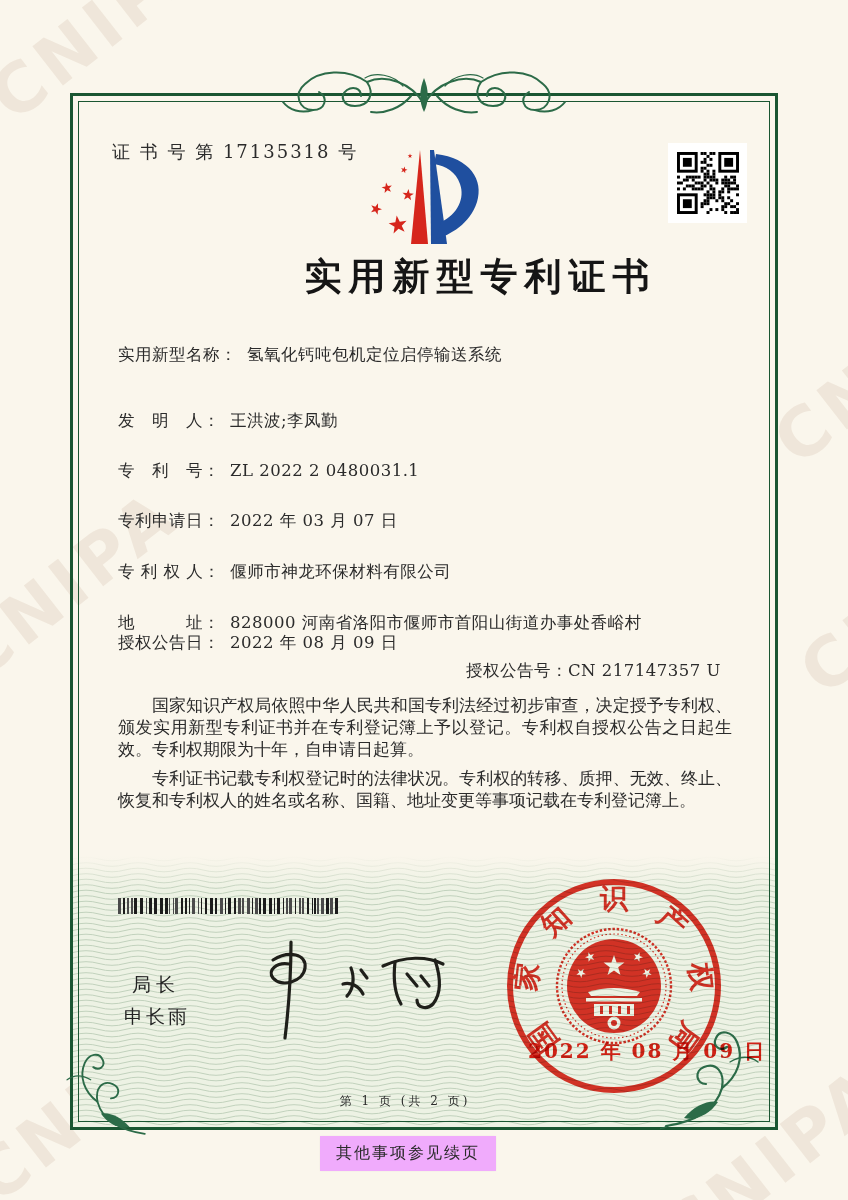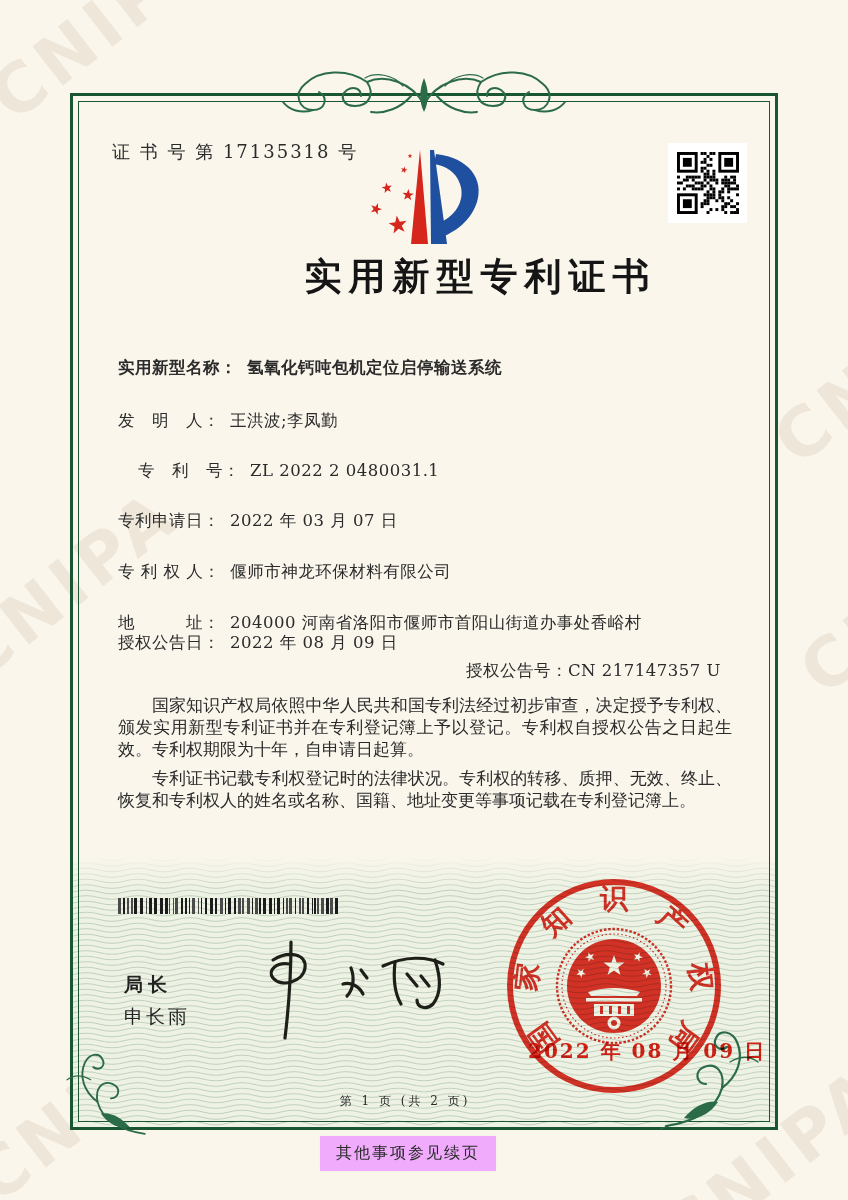--- a/index.html
+++ b/index.html
@@ -305,37 +305,37 @@
         <rect x="10" y="20" width="1" height="1" fill="#000"></rect>
         <rect x="16" y="20" width="1" height="1" fill="#000"></rect>
         <rect x="18" y="20" width="1" height="1" fill="#000"></rect>
         <rect x="19" y="20" width="1" height="1" fill="#000"></rect>
         <rect x="20" y="20" width="1" height="1" fill="#000"></rect>
       </svg>
   </div>
 
   <div class="abs title">实用新型专利证书</div>
 
-  <div class="abs row" style="top:357px;font-weight:bold;">
+  <div class="abs row" style="top:344px;">
     <span class="lab">实用新型名称：</span><span class="val">氢氧化钙吨包机定位启停输送系统</span>
   </div>
   <div class="abs row" style="top:410px;">
     <span class="lab">发　明　人：</span><span class="val">王洪波;李凤勤</span>
   </div>
-  <div class="abs row" style="top:460px;margin-left:20px;">
+  <div class="abs row" style="top:460px;">
     <span class="lab">专　利　号：</span><span class="val">ZL 2022 2 0480031.1</span>
   </div>
   <div class="abs row" style="top:510px;">
     <span class="lab">专利申请日：</span><span class="val">2022 年 03 月 07 日</span>
   </div>
   <div class="abs row" style="top:561px;">
     <span class="lab">专 利 权 人：</span><span class="val">偃师市神龙环保材料有限公司</span>
   </div>
   <div class="abs row" style="top:612px;">
-    <span class="lab">地　　　址：</span><span class="val">204000 河南省洛阳市偃师市首阳山街道办事处香峪村</span>
+    <span class="lab">地　　　址：</span><span class="val">828000 河南省洛阳市偃师市首阳山街道办事处香峪村</span>
   </div>
   <div class="abs row" style="top:632px;">
     <span class="lab">授权公告日：</span><span class="val">2022 年 08 月 09 日</span>
   </div>
   <div class="abs row2" style="top:660px;">
     <span class="lab">授权公告号：</span><span class="val">CN 217147357 U</span>
   </div>
 
   <div class="abs paras">
     <p>国家知识产权局依照中华人民共和国专利法经过初步审查，决定授予专利权、颁发实用新型专利证书并在专利登记簿上予以登记。专利权自授权公告之日起生效。专利权期限为十年，自申请日起算。</p>
@@ -389,21 +389,21 @@
       <rect x="189" y="0" width="2" height="16" fill="#1c1c1c"></rect>
       <rect x="194" y="0" width="1" height="16" fill="#1c1c1c"></rect>
       <rect x="196" y="0" width="2" height="16" fill="#1c1c1c"></rect>
       <rect x="199" y="0" width="2" height="16" fill="#4a4a4a"></rect>
       <rect x="203" y="0" width="3" height="16" fill="#4a4a4a"></rect>
       <rect x="208" y="0" width="3" height="16" fill="#1c1c1c"></rect>
       <rect x="212" y="0" width="3" height="16" fill="#4a4a4a"></rect>
       <rect x="217" y="0" width="3" height="16" fill="#1c1c1c"></rect>
     </svg>
 
-  <div class="abs officer" style="left:124px;top:972px;letter-spacing:5px;font-weight:bold;">局长</div>
+  <div class="abs officer" style="left:132px;top:972px;letter-spacing:5px;">局长</div>
   <div class="abs officer" style="left:124px;top:1004px;letter-spacing:3px;">申长雨</div>
 
   <svg class="abs" style="left:255px;top:930px;" width="195" height="115" viewBox="0 0 195 115">
     <g fill="none" stroke="#1f1f1a" stroke-width="3.2" stroke-linecap="round" stroke-linejoin="round">
       <path d="M18 30 C34 20 52 24 50 38 C48 52 26 58 18 48 C12 40 22 32 34 34"></path>
       <path d="M36 12 C36 40 34 75 30 108"></path>
       <path d="M96 38 C100 48 98 60 92 66"></path>
       <path d="M88 54 C96 52 104 56 108 64"></path>
       <path d="M106 40 l6 8"></path>
       <path d="M128 36 C150 26 172 26 188 34"></path>

